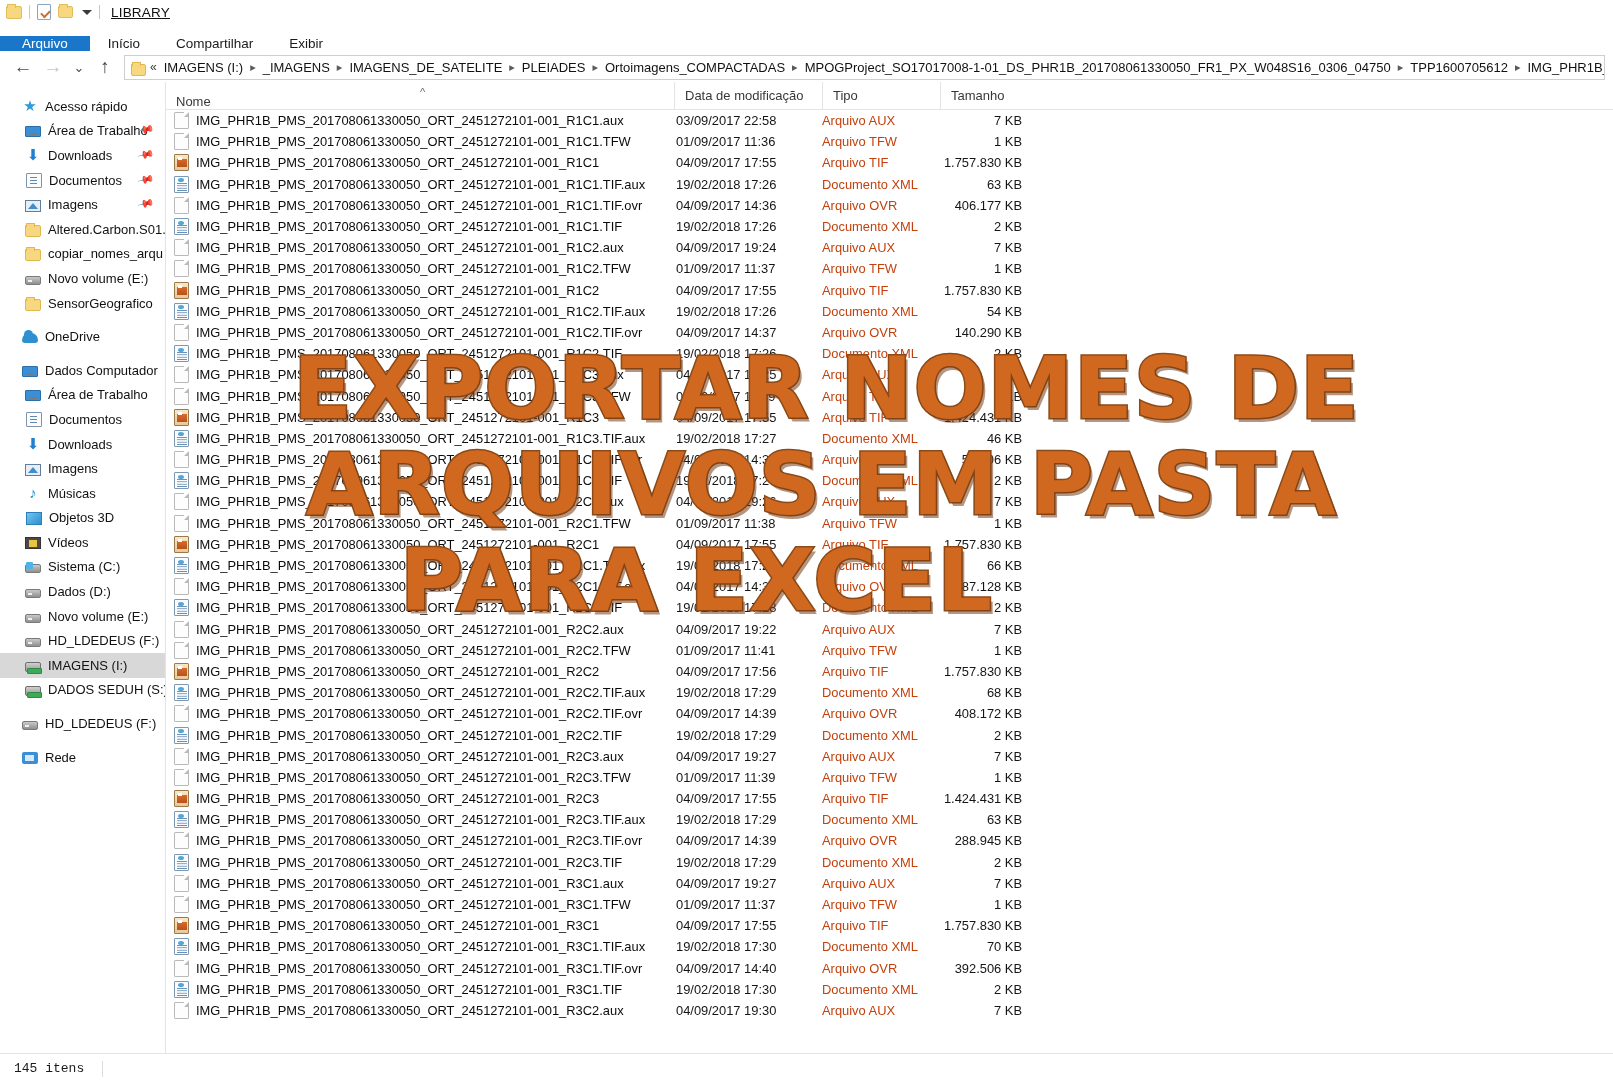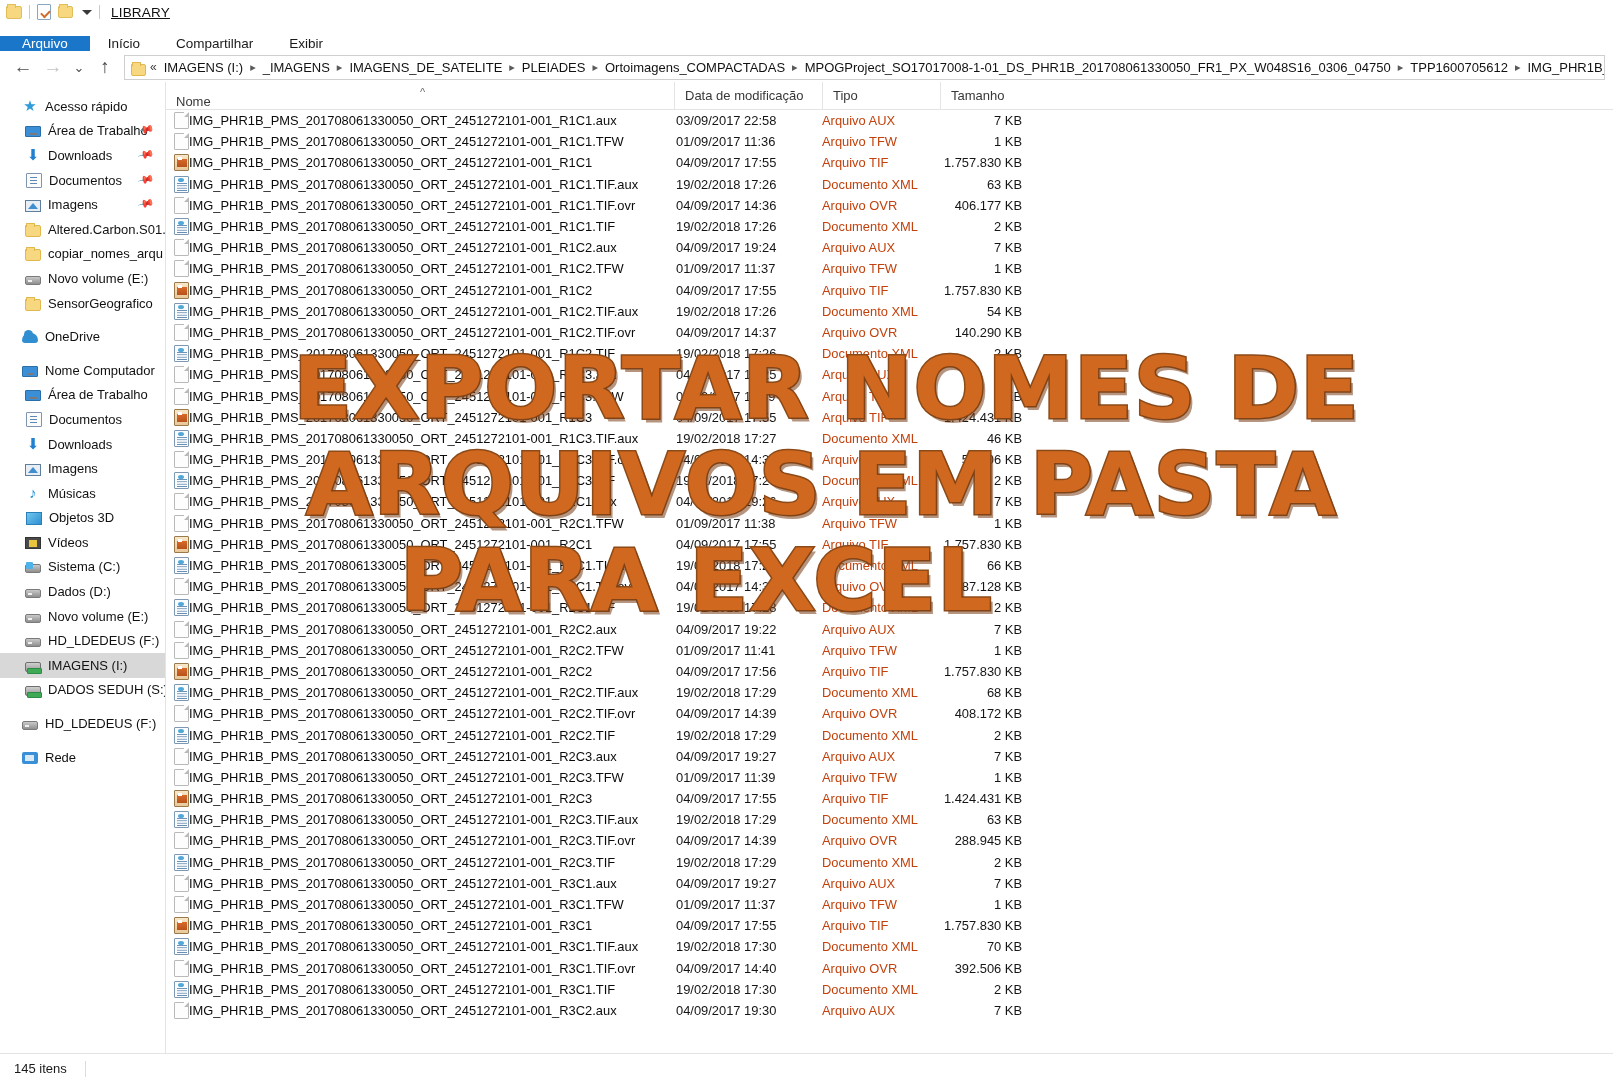--- a/index.html
+++ b/index.html
@@ -312,21 +312,21 @@
     height: 21.2px;
     display: flex;
     align-items: center;
     font-size: 12.9px;
     color: #0b0b0b;
     white-space: nowrap;
     cursor: default;
   }
   .cell-name {
     width: 508px;
-    display: flex; align-items: center; 
+    display: flex; align-items: center; gap: 7px;
     padding-left: 8px;
     overflow: hidden;
   }
   .cell-date { width: 148px; padding-left: 2px; color: #151515; }
   .cell-type { width: 118px; color: #c2410c; }
   .cell-size {
     width: 92px; text-align: right; padding-right: 10px; color: #151515;
   }
 
   
@@ -378,20 +378,21 @@
     position: absolute;
     left: 0; right: 0; bottom: 0;
     height: 30px;
     background: #ffffff;
     border-top: 1px solid #e4e4e4;
     display: flex;
     align-items: center;
     padding-left: 14px;
     font-size: 13px;
     color: #1a1a1a;
+    font-family: Liberation Mono, monospace;
   }
   .status-sep {
     width: 1px; height: 16px; background: #dcdcdc; margin-left: 18px;
   }
 
   
   .overlay {
     position: absolute;
     left: 0; right: 0;
     top: 340px;
@@ -508,21 +509,21 @@
           <div class="nav-item ind-1">
             <span class="ic ic-folder"></span>
             <span class="lbl">SensorGeografico</span>
           </div>
           <div class="nav-item ind-top grp-gap">
             <span class="ic ic-cloud"></span>
             <span class="lbl">OneDrive</span>
           </div>
           <div class="nav-item ind-top grp-gap">
             <span class="ic ic-mon"></span>
-            <span class="lbl">Nome Computador</span>
+            <span class="lbl">Dados Computador</span>
           </div>
           <div class="nav-item ind-1">
             <span class="ic ic-mon"></span>
             <span class="lbl">Área de Trabalho</span>
           </div>
           <div class="nav-item ind-1">
             <span class="ic ic-doc"></span>
             <span class="lbl">Documentos</span>
           </div>
           <div class="nav-item ind-1">

